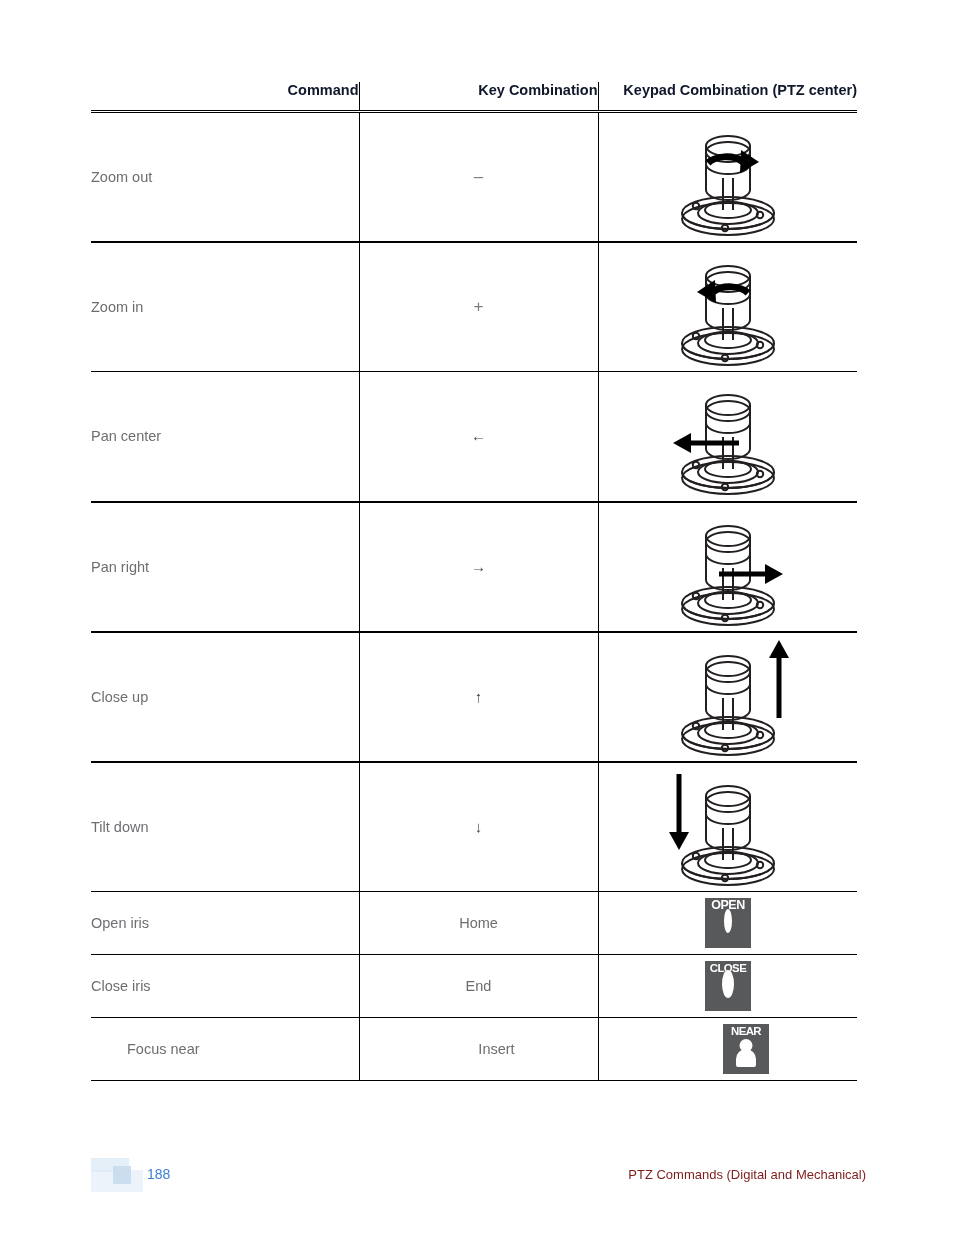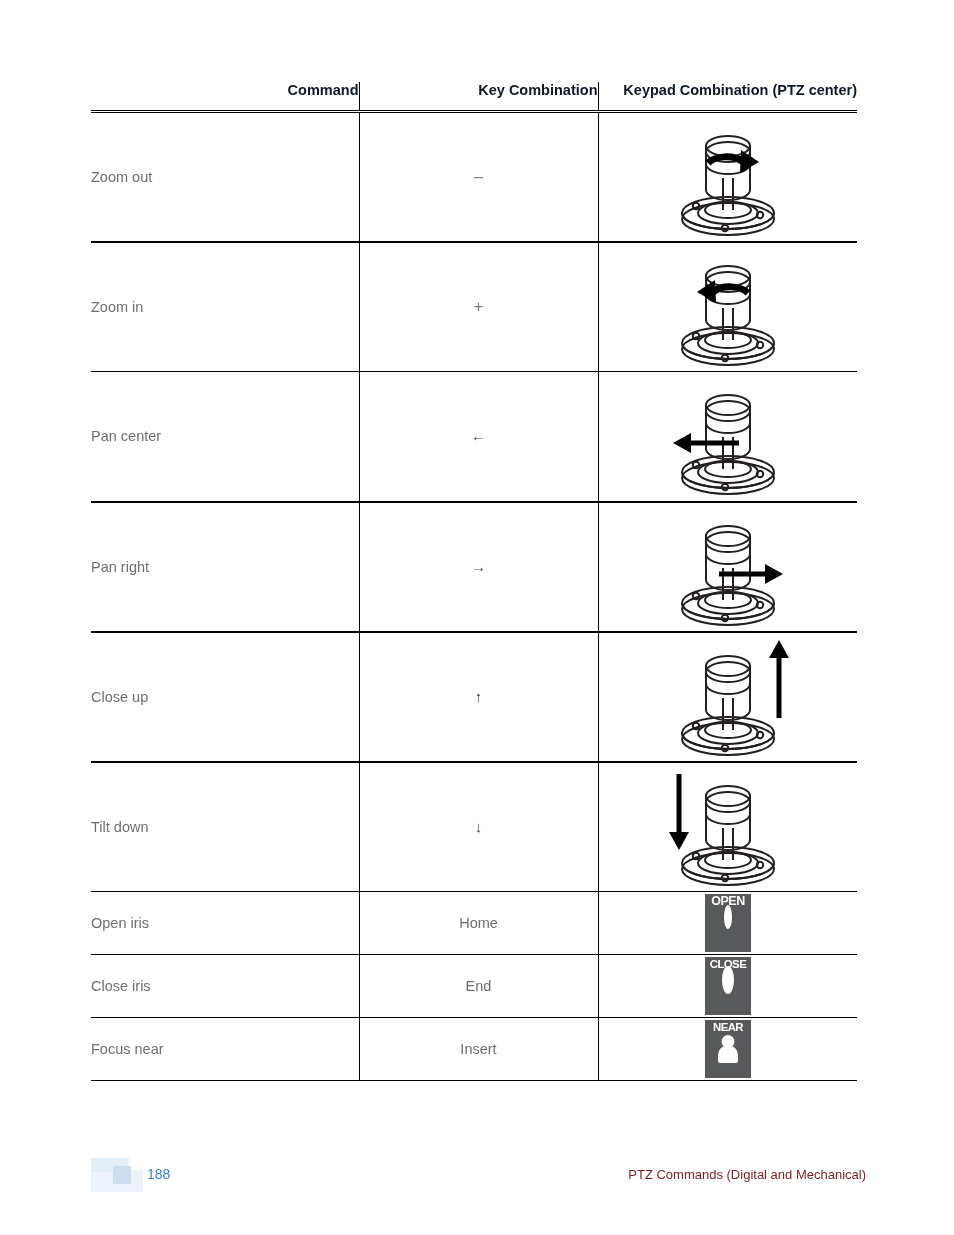--- a/index.html
+++ b/index.html
@@ -55,20 +55,21 @@
     color: #6d6e71;
     vertical-align: middle;
     border-bottom: 1px solid #000;
     padding: 0;
   }
   .ptz-table tr.bold-rule > td {
     border-bottom: 2.2px solid #000;
   }
   .ptz-table tr.last-row > td {
     border-bottom: 1.6px solid #000;
+    padding-left: 36px;
   }
 
   .cmd-cell {
     padding-left: 6px;
     text-align: left;
   }
   .key-cell {
     text-align: center;
   }
   .pad-cell {
@@ -91,21 +92,21 @@
   
   .joy {
     display: block;
     margin: 0 auto;
   }
 
   
   .padbtn {
     display: inline-block;
     width: 46px;
-    height: 58px;
+    height: 50px;
     background: #58595b;
     position: relative;
     vertical-align: middle;
   }
   .padbtn .lbl {
     position: absolute;
     top: 1px; left: 0; right: 0;
     text-align: center;
     color: #ffffff;
     font-family: "Liberation Sans", sans-serif;

